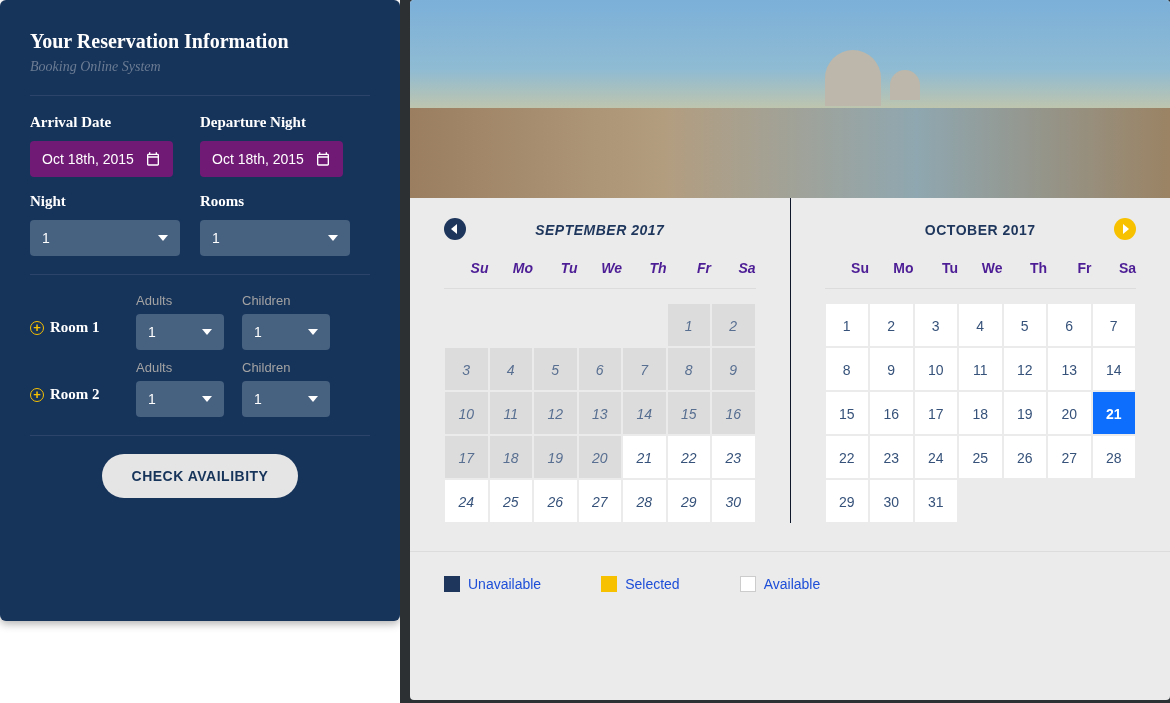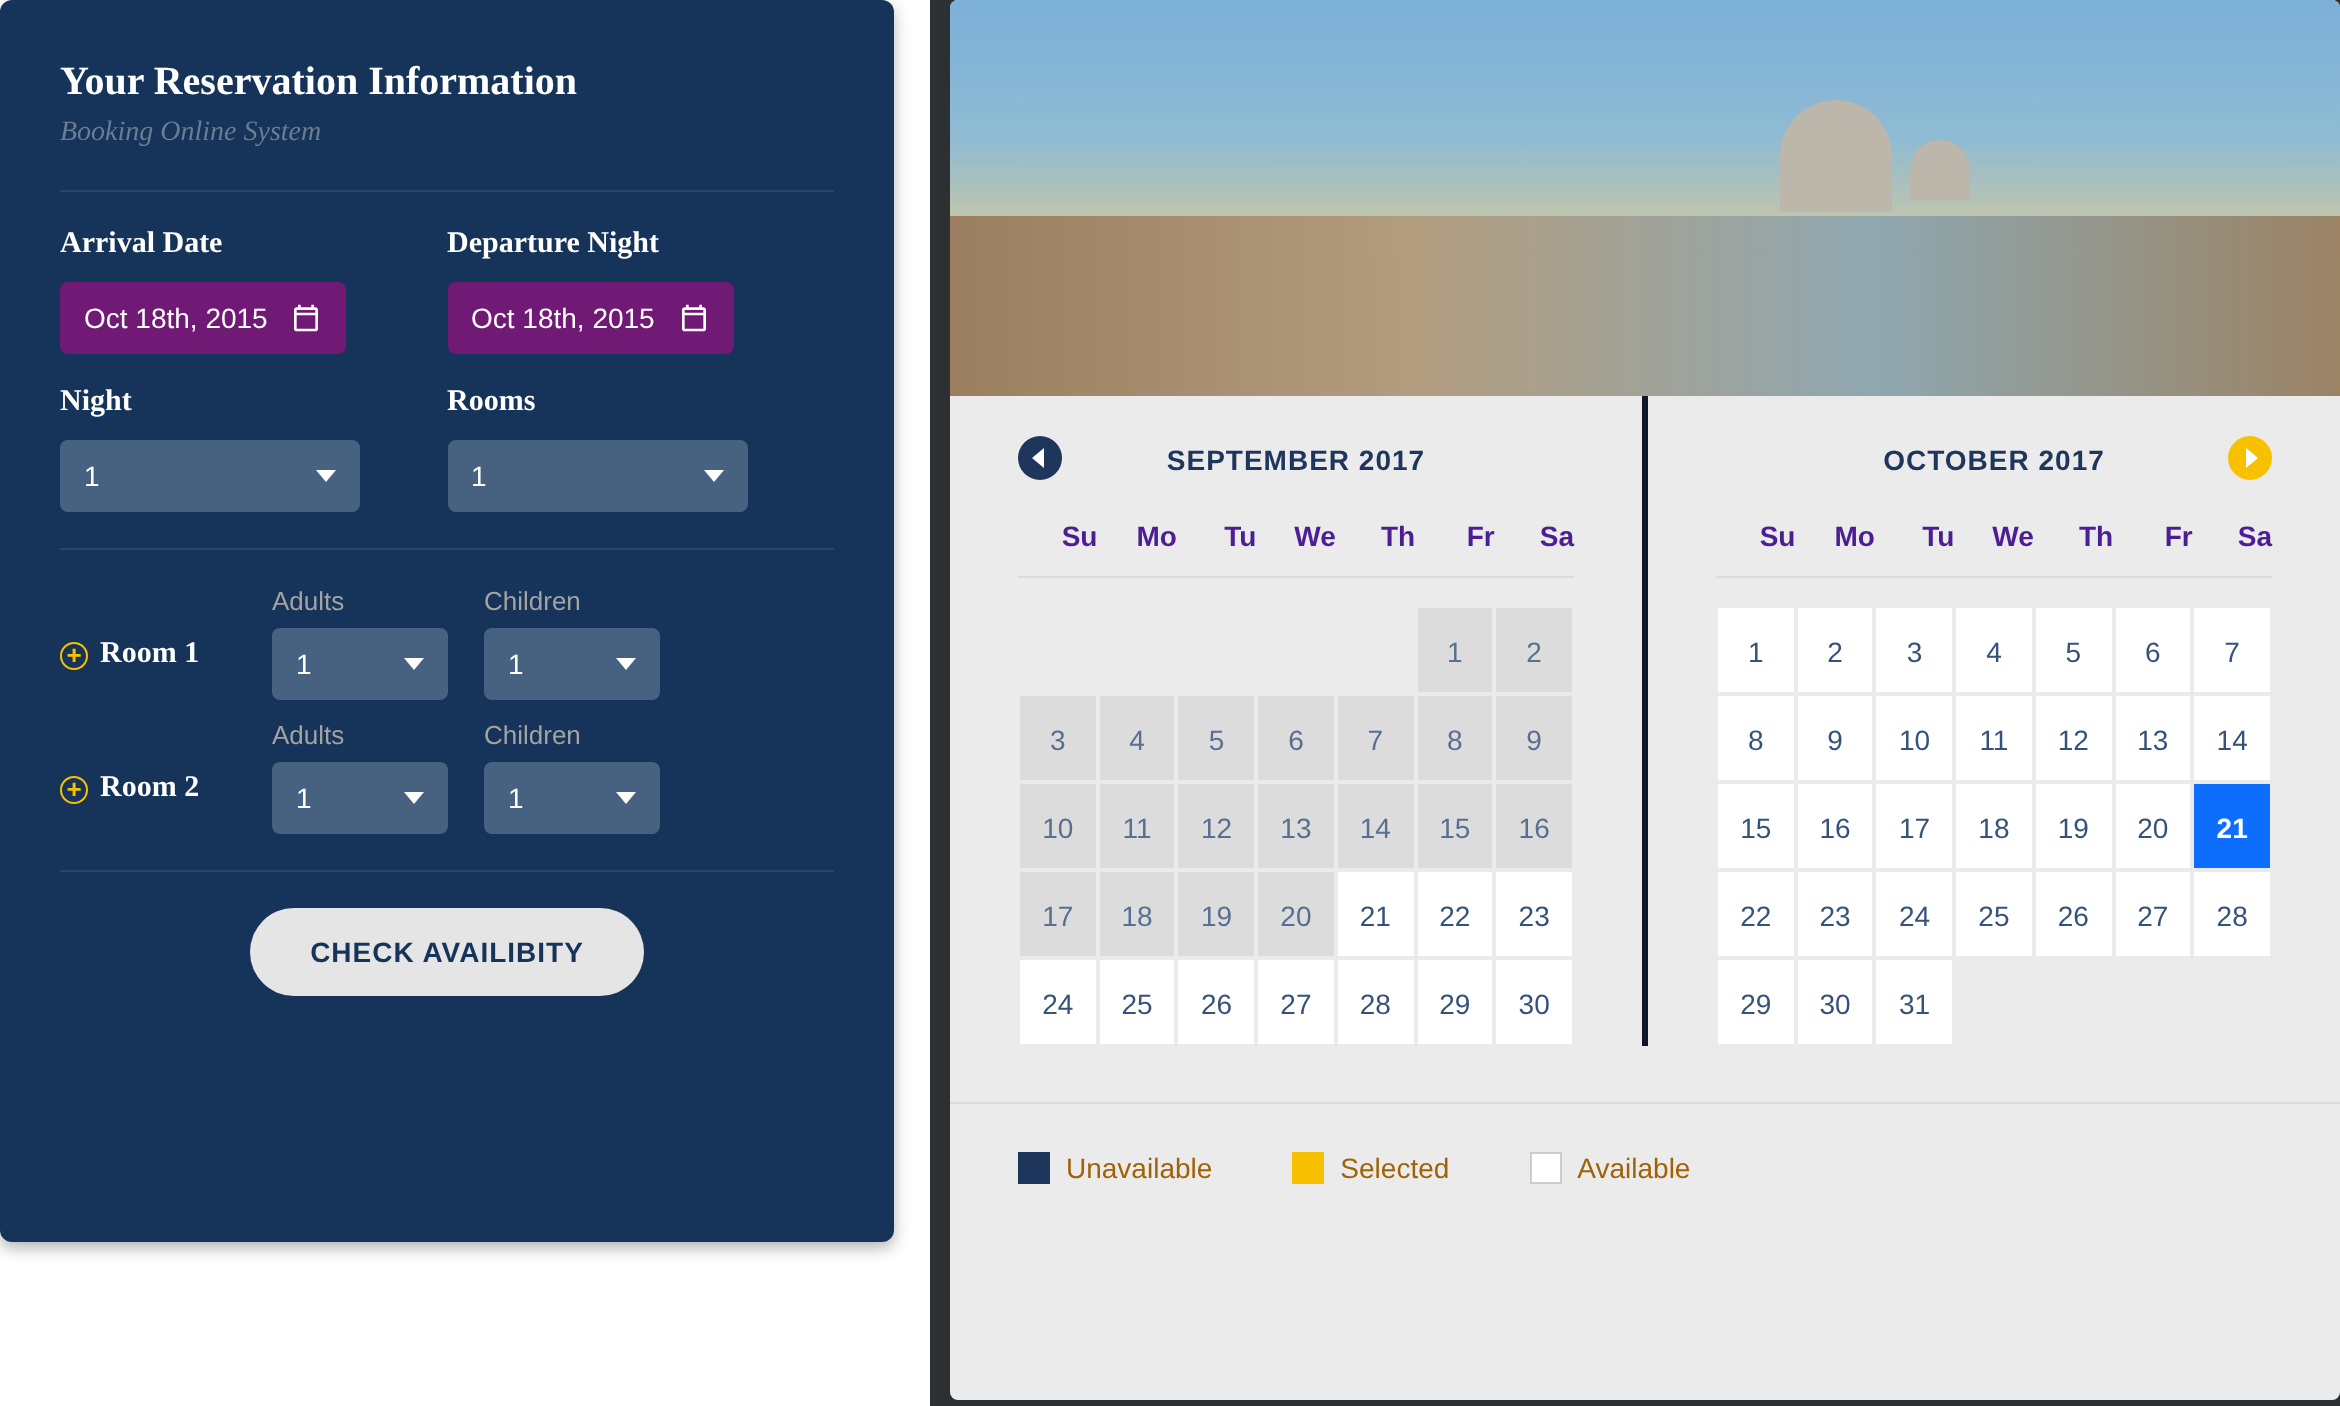--- a/index.html
+++ b/index.html
@@ -5,27 +5,26 @@
 * { box-sizing: border-box; margin: 0; padding: 0; }
 body {
   font-family: Georgia, "Times New Roman", serif;
   background: #fff;
   width: 1170px;
   height: 703px;
   display: flex;
   overflow: hidden;
 }
 .sidebar {
-  width: 447px;
+  width: 400px;
   background: #16335a;
   border-radius: 6px;
   padding: 30px 30px 40px 30px;
   color: #fff;
   box-shadow: 0 3px 8px rgba(0,0,0,0.3);
-  margin-right: 18px;
   height: 621px;
 }
 .sidebar h2 {
   font-family: Georgia, serif;
   font-size: 20px;
   font-weight: bold;
   color: #fff;
   margin-bottom: 6px;
 }
 .sidebar .subtitle {
@@ -152,21 +151,21 @@
 .hero .dome { position: absolute; border-radius: 50% 50% 0 0; background: #bcb7aa; }
 .hero .d1 { width: 56px; height: 56px; left: 415px; top: 50px; }
 .hero .d2 { width: 30px; height: 30px; left: 480px; top: 70px; }
 .hero .strip { position:absolute; bottom:0; left:0; right:0; height:90px; background: linear-gradient(to right, #9b7e60, #b39d7f, #8fa7b0, #9b8364);}
 .cal-area { display: flex; padding: 0; }
 .cal-pane {
   flex: 1;
   padding: 24px 34px 0 34px;
   position: relative;
 }
-.cal-pane:first-child { border-right: 3px solid #0f172a; }
+.cal-pane:first-child { border-right: 1px solid #0f172a; font-style: italic; }
 .month-title {
   font-family: Arial, sans-serif;
   font-weight: bold;
   font-size: 14px;
   letter-spacing: 0.5px;
   color: #1e365c;
   text-align: center;
   margin-bottom: 22px;
 }
 .nav-arrow {
@@ -218,27 +217,27 @@
   color: #36527a;
   border: 1px solid #ebebeb;
 }
 .day.empty { background: transparent; border: 1px solid transparent; }
 .day.unavail { background: #dcdcdc; border: 1px solid #ebebeb; color: #586f91; }
 .day.avail { background: #fff; }
 .day.sel { background: #0d6efd; color: #fff; font-weight: bold; }
 .day.clickable { cursor: pointer; }
 .legend {
   display: flex;
-  gap: 40px;
+  gap: 60px;
   padding: 24px 34px;
   border-top: 1px solid #dcdcdc;
   margin-top: 28px;
   font-family: Arial, sans-serif;
   font-size: 14px;
-  color: #a16207;
+  color: #1d4ed8;
 }
 .legend-item { display: flex; align-items: center; gap: 8px; }
 .sw { width: 16px; height: 16px; }
 .sw-unavail { background: #1e365c; }
 .sw-sel { background: #f8c100; }
 .sw-avail { background: #fff; border: 1px solid #ccc; }
 </style>
 </head>
 <body>
 

